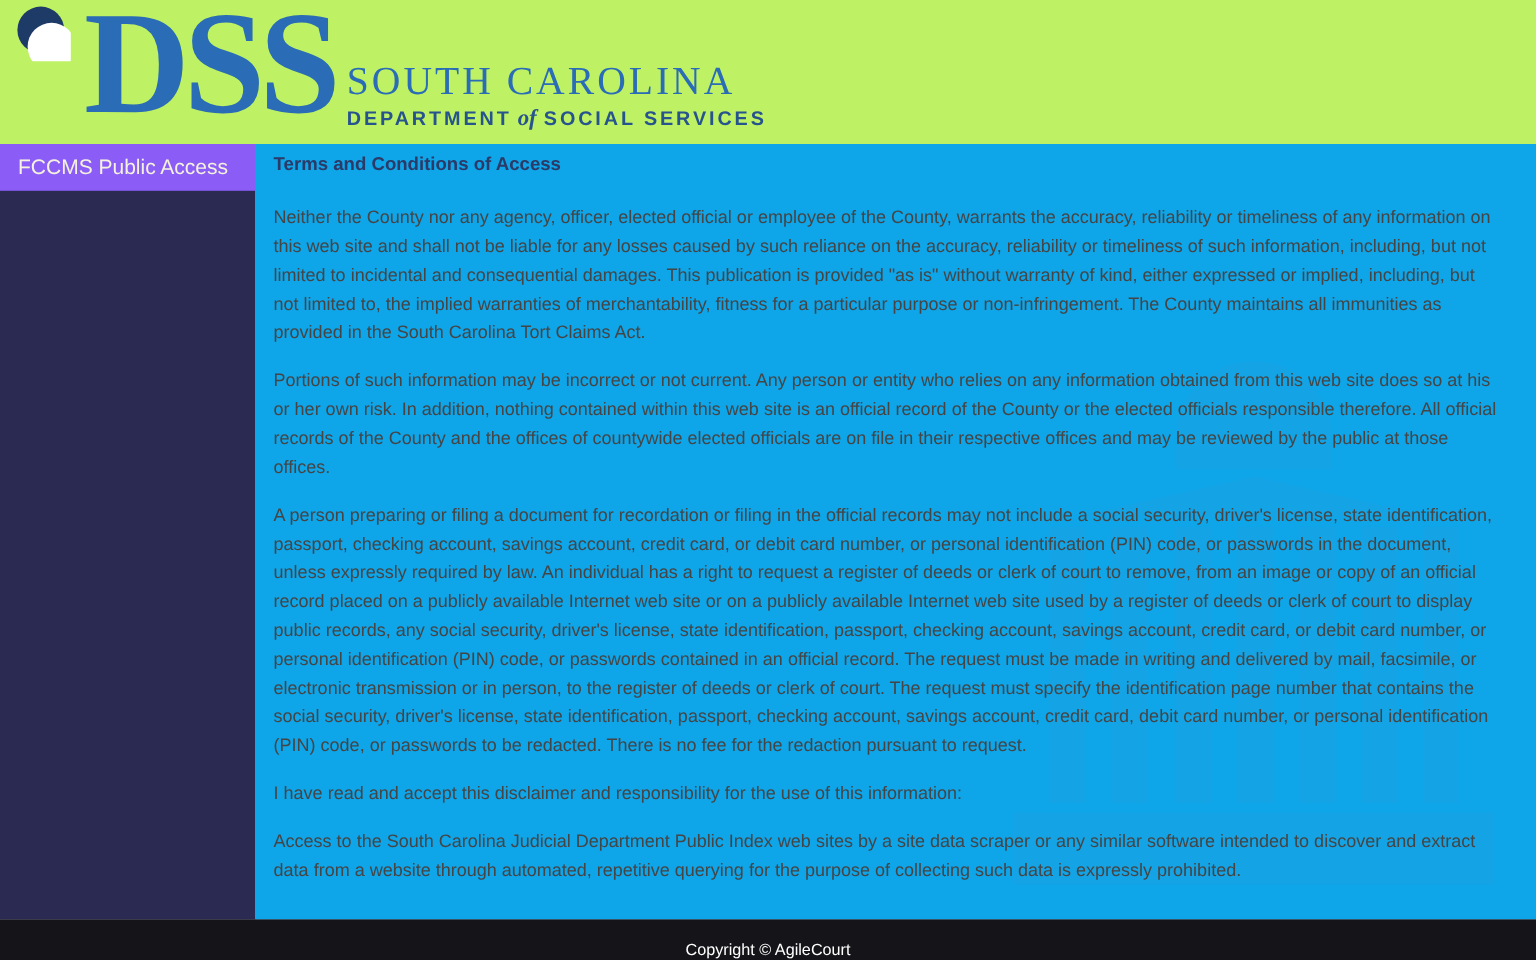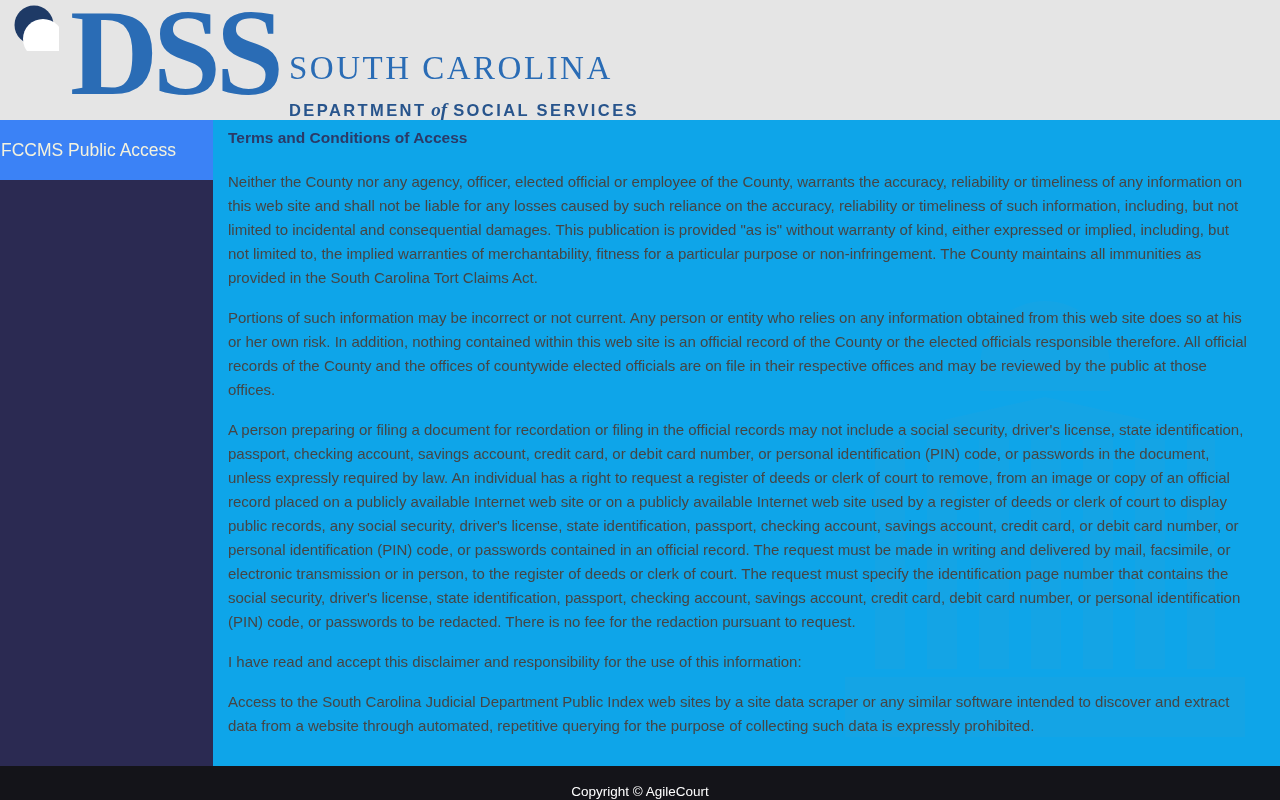--- a/index.html
+++ b/index.html
@@ -7,21 +7,21 @@
   body {
     font-family: "Liberation Sans", sans-serif;
     background: #ffffff;
     position: relative;
   }
 
   
   .header {
     position: relative;
     height: 120px;
-    background: #e5e5e5;
+    background: #bef264;
     overflow: hidden;
   }
   .crescent {
     position: absolute;
     left: 13px;
     top: 5px;
   }
   .dss-mark {
     position: absolute;
     left: 70px;
@@ -41,21 +41,21 @@
   .wm-line1 {
     font-family: "Liberation Serif", serif;
     font-weight: 400;
     font-size: 33px;
     line-height: 33px;
     letter-spacing: 2.5px;
     color: #2a6cb5;
     white-space: nowrap;
   }
   .wm-line2 {
-    margin-top: 16px;
+    margin-top: 5px;
     font-size: 16.5px;
     line-height: 18px;
     font-weight: 700;
     letter-spacing: 2.4px;
     color: #27548c;
     white-space: nowrap;
     display: flex;
     align-items: center;
   }
   .wm-of {
@@ -73,25 +73,25 @@
     height: 646px;
   }
   .sidebar {
     width: 213px;
     flex: 0 0 213px;
     background: #2b2a52;
     display: flex;
     flex-direction: column;
   }
   .sidebar-header {
-    height: 60px;
-    background: #3b82f6;
+    height: 39px;
+    background: #8b5cf6;
     display: flex;
     align-items: center;
-    padding-left: 1px;
+    padding-left: 15px;
   }
   .sidebar-title {
     color: #f4f2de;
     font-size: 17.5px;
     white-space: nowrap;
   }
 
   .content {
     flex: 1;
     background: #0ea5e9;

